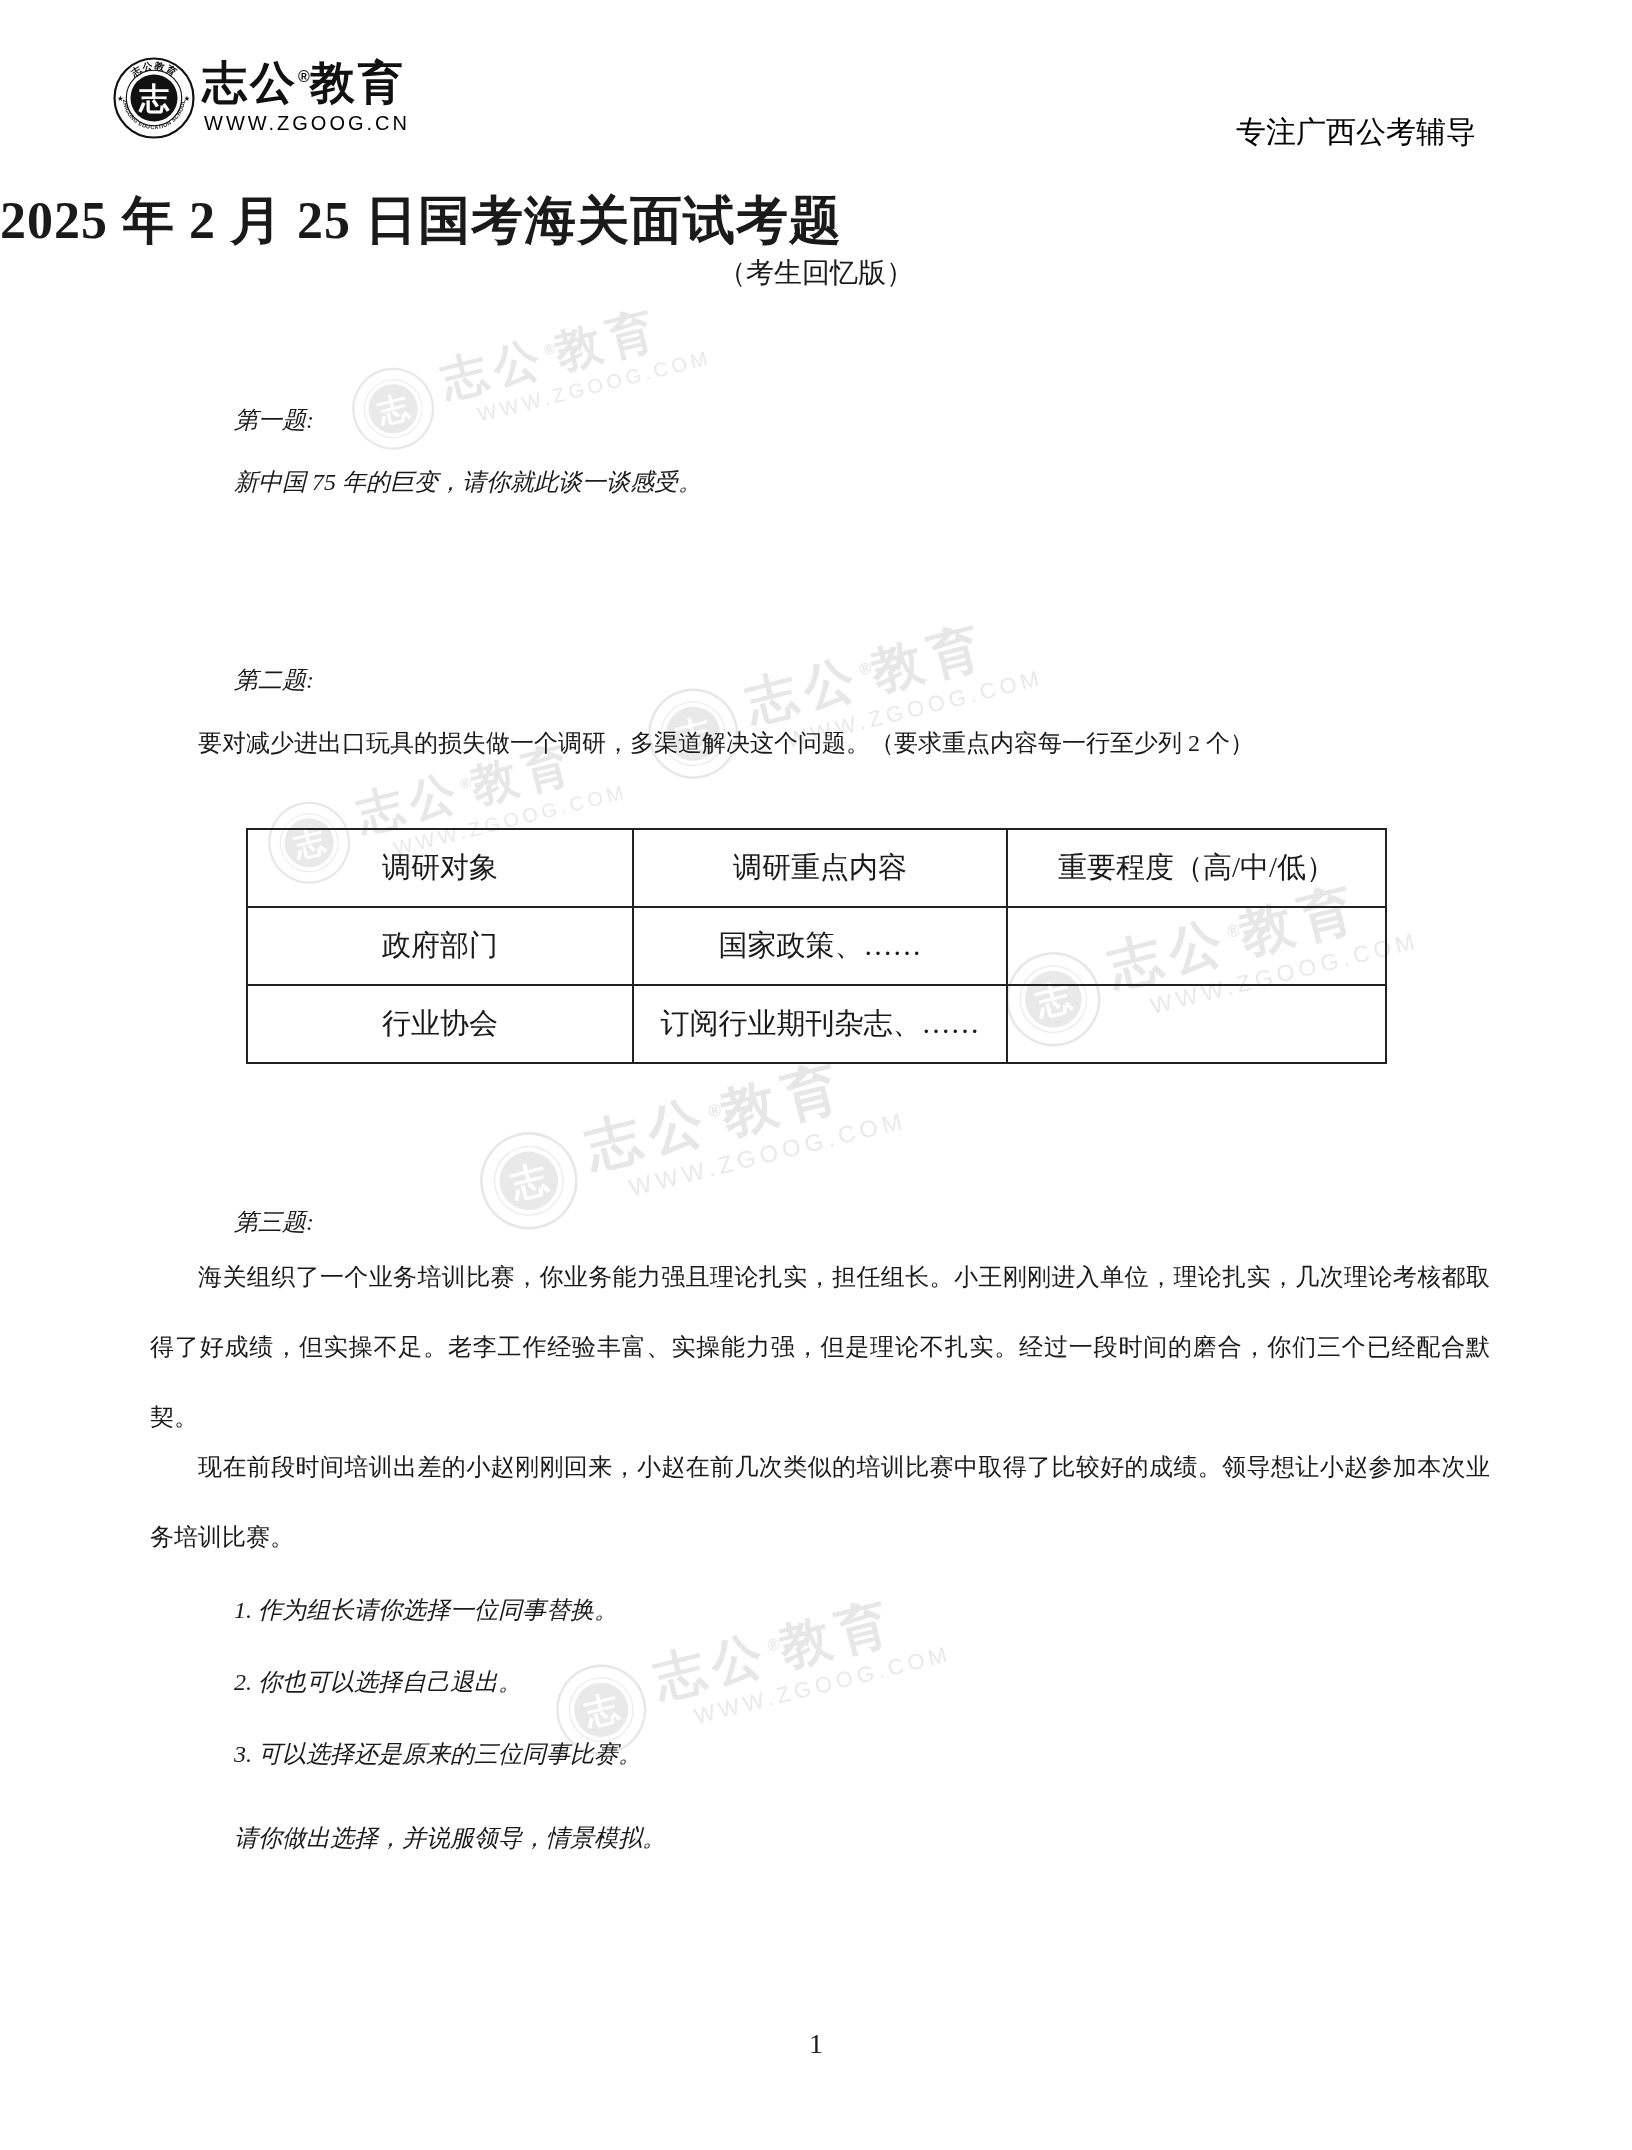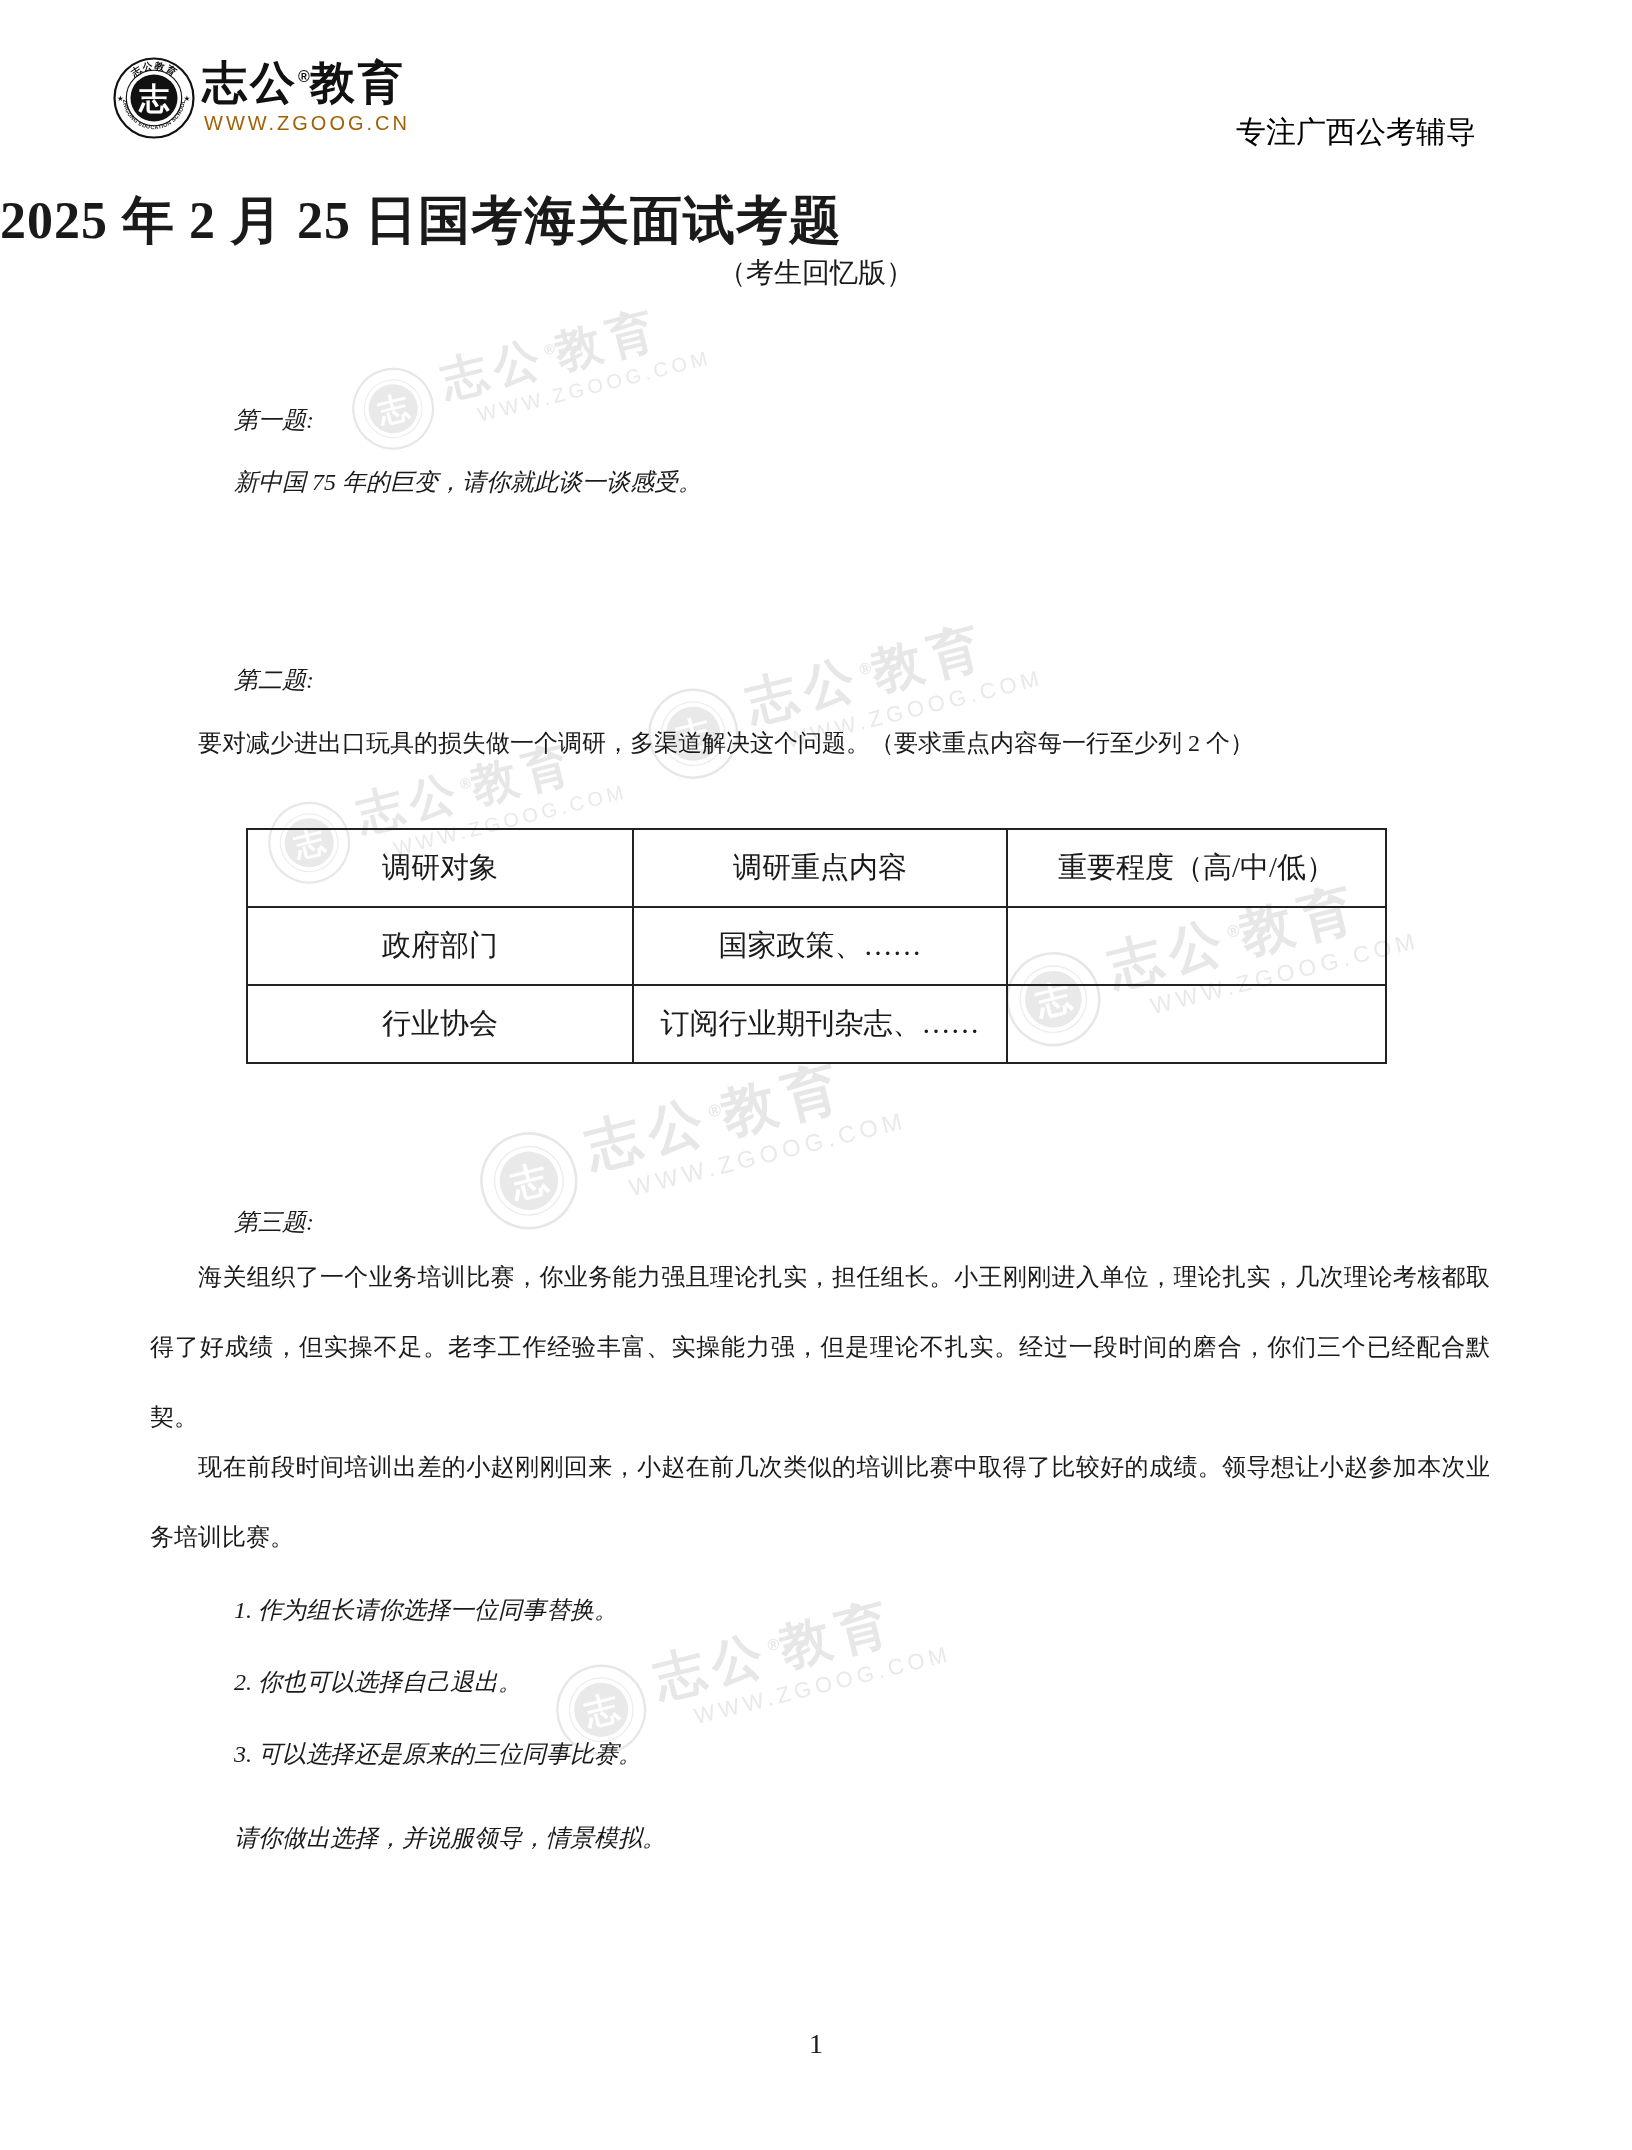--- a/index.html
+++ b/index.html
@@ -19,21 +19,21 @@
   .seal .ring2{fill:none;stroke:#111;stroke-width:1.4;}
   .seal .disc{fill:#111;}
   .seal .arc-text{font-family:"Liberation Sans","DejaVu Sans",sans-serif;font-size:12px;font-weight:bold;fill:#111;letter-spacing:1px;}
   .seal .arc-text-sm{font-family:"Liberation Sans","DejaVu Sans",sans-serif;font-size:6.5px;font-weight:bold;fill:#111;letter-spacing:.5px;}
   .seal .star{font-size:9px;fill:#111;}
   .seal .center-char{font-family:"Liberation Sans","DejaVu Sans",sans-serif;font-size:36px;font-weight:900;fill:#fff;text-anchor:middle;}
   .brand{position:absolute;left:202px;top:60px;font-family:"Liberation Sans","DejaVu Sans",sans-serif;
          font-weight:900;font-size:45px;letter-spacing:3px;color:#111;line-height:1;}
   .brand .reg{font-size:16px;vertical-align:super;letter-spacing:0;}
   .brand-url{position:absolute;left:204px;top:112px;font-family:"Liberation Sans","DejaVu Sans",sans-serif;
-             font-size:20px;letter-spacing:3px;color:#a16207;}
+             font-size:20px;letter-spacing:3px;color:#000000;}
   .slogan{position:absolute;right:156px;top:100px;font-size:30px;color:#000;z-index:2;margin-top:12px;}
 
   
   .title{position:absolute;left:0;right:0;top:186px;text-align:left;font-size:52px;font-weight:bold;letter-spacing:1px;z-index:2;}
   .subtitle{position:absolute;left:0;right:0;top:254px;text-align:center;font-size:28px;z-index:2;}
 
   
   .line{position:absolute;left:234px;font-size:24px;line-height:44px;white-space:nowrap;z-index:2;font-style:italic;}
   .para{position:absolute;left:150px;width:1340px;font-size:24px;line-height:70px;
         text-align:justify;text-indent:2em;z-index:2;}

